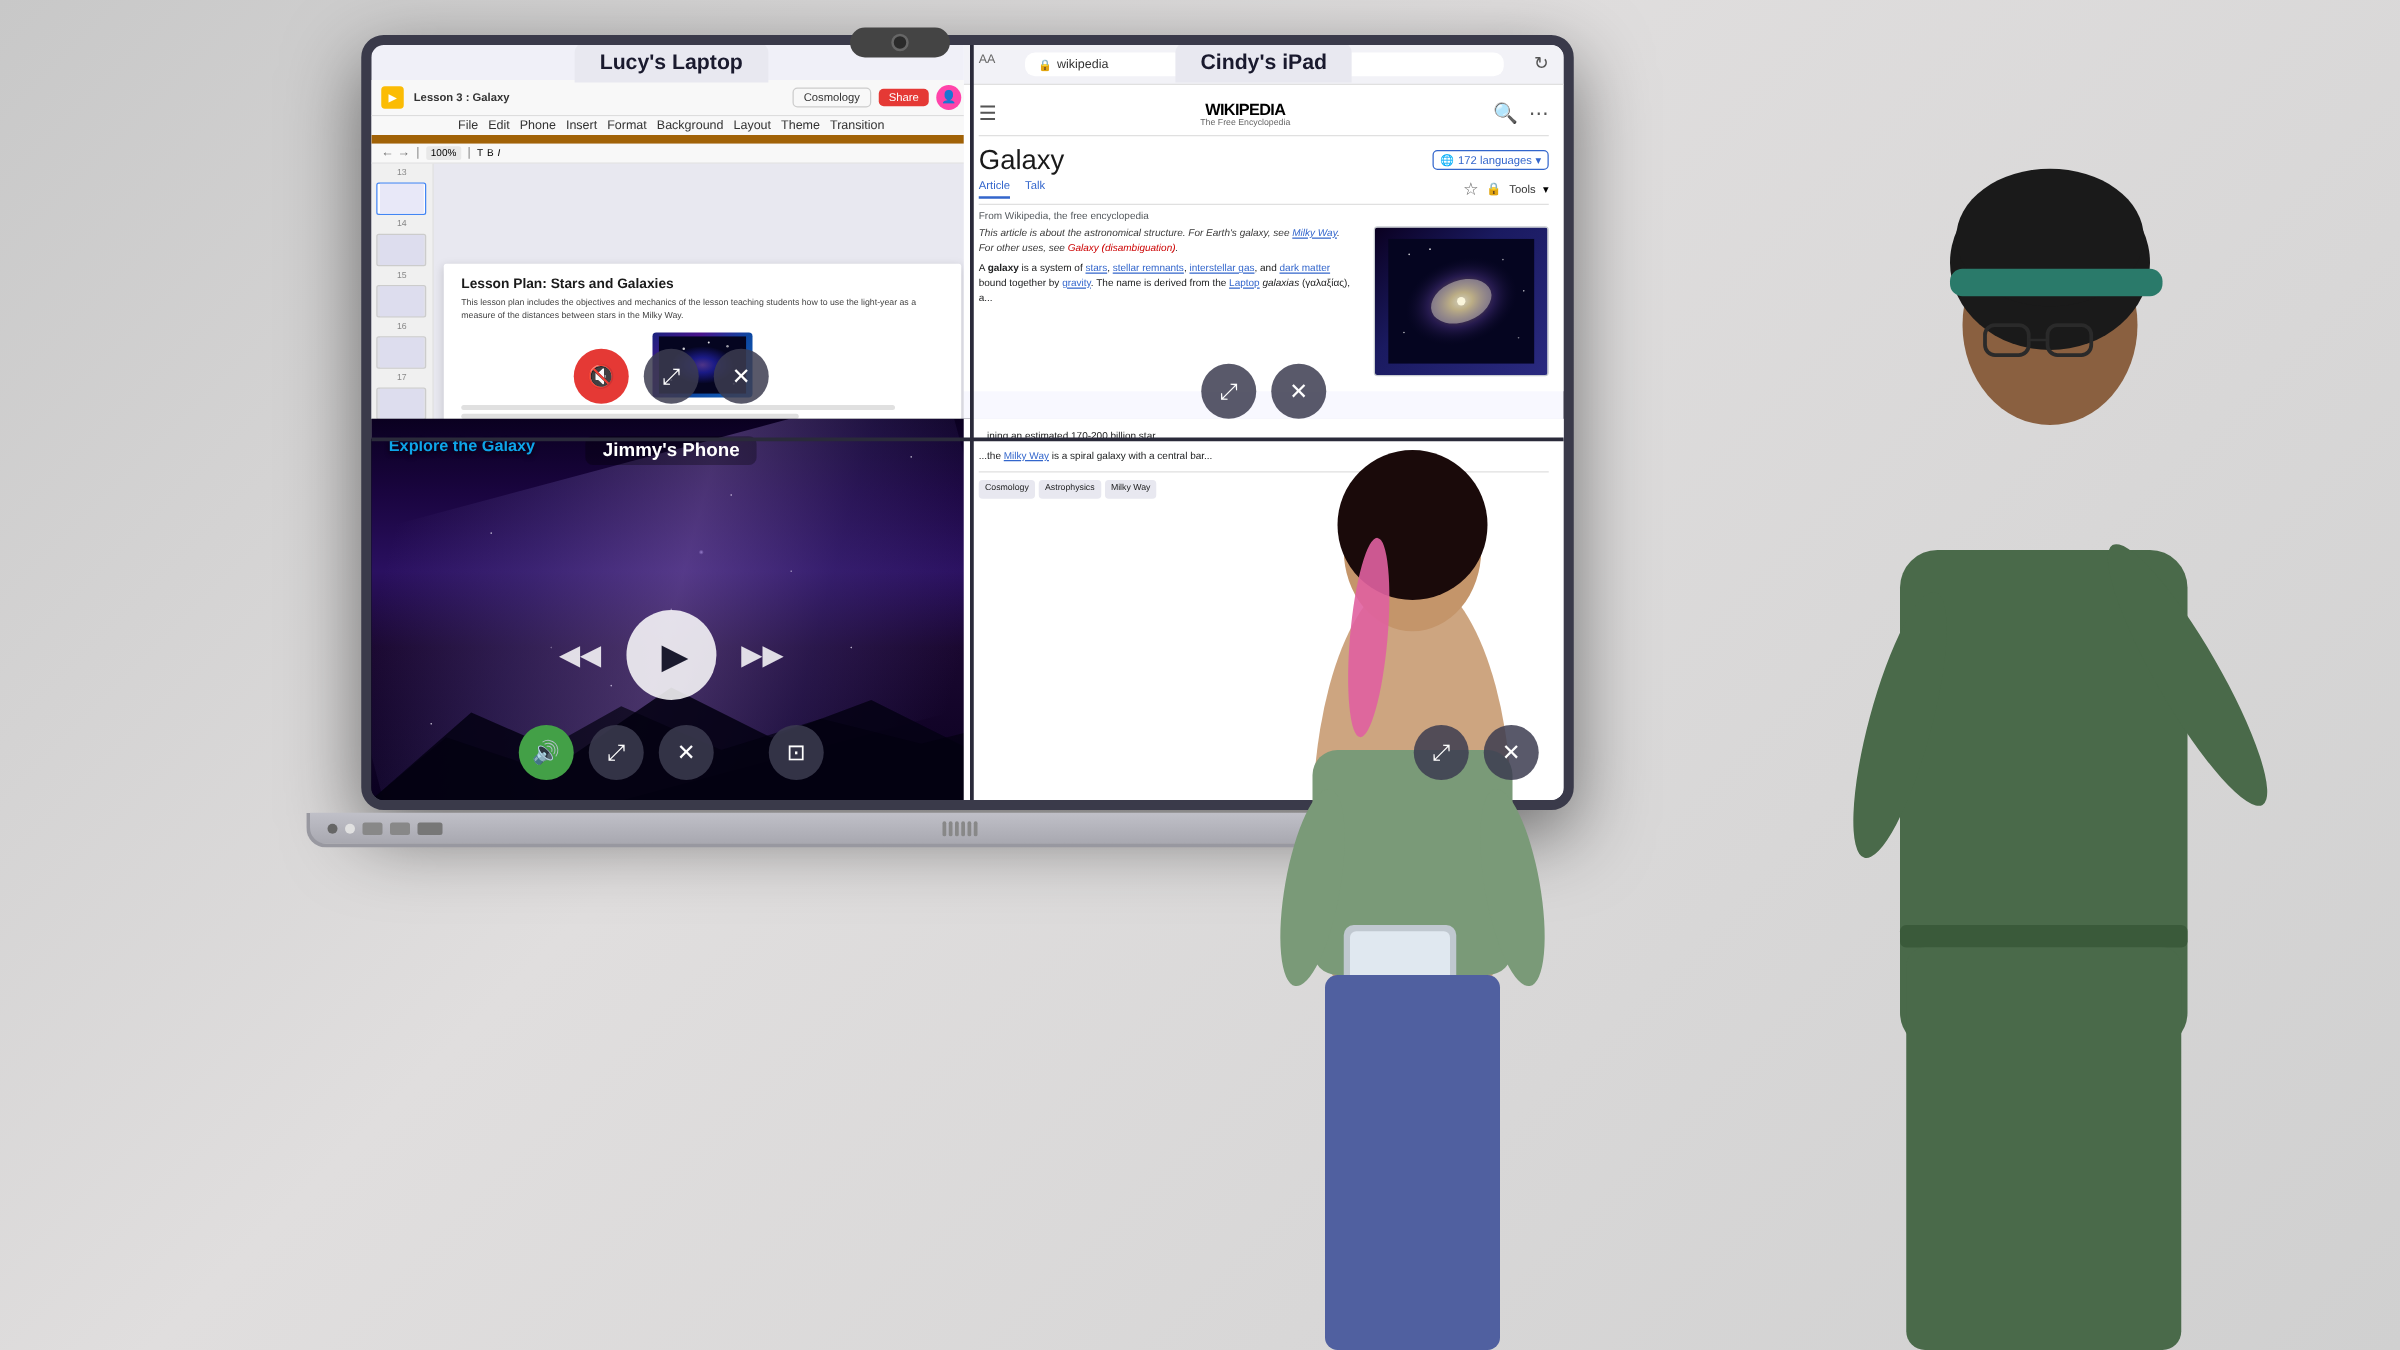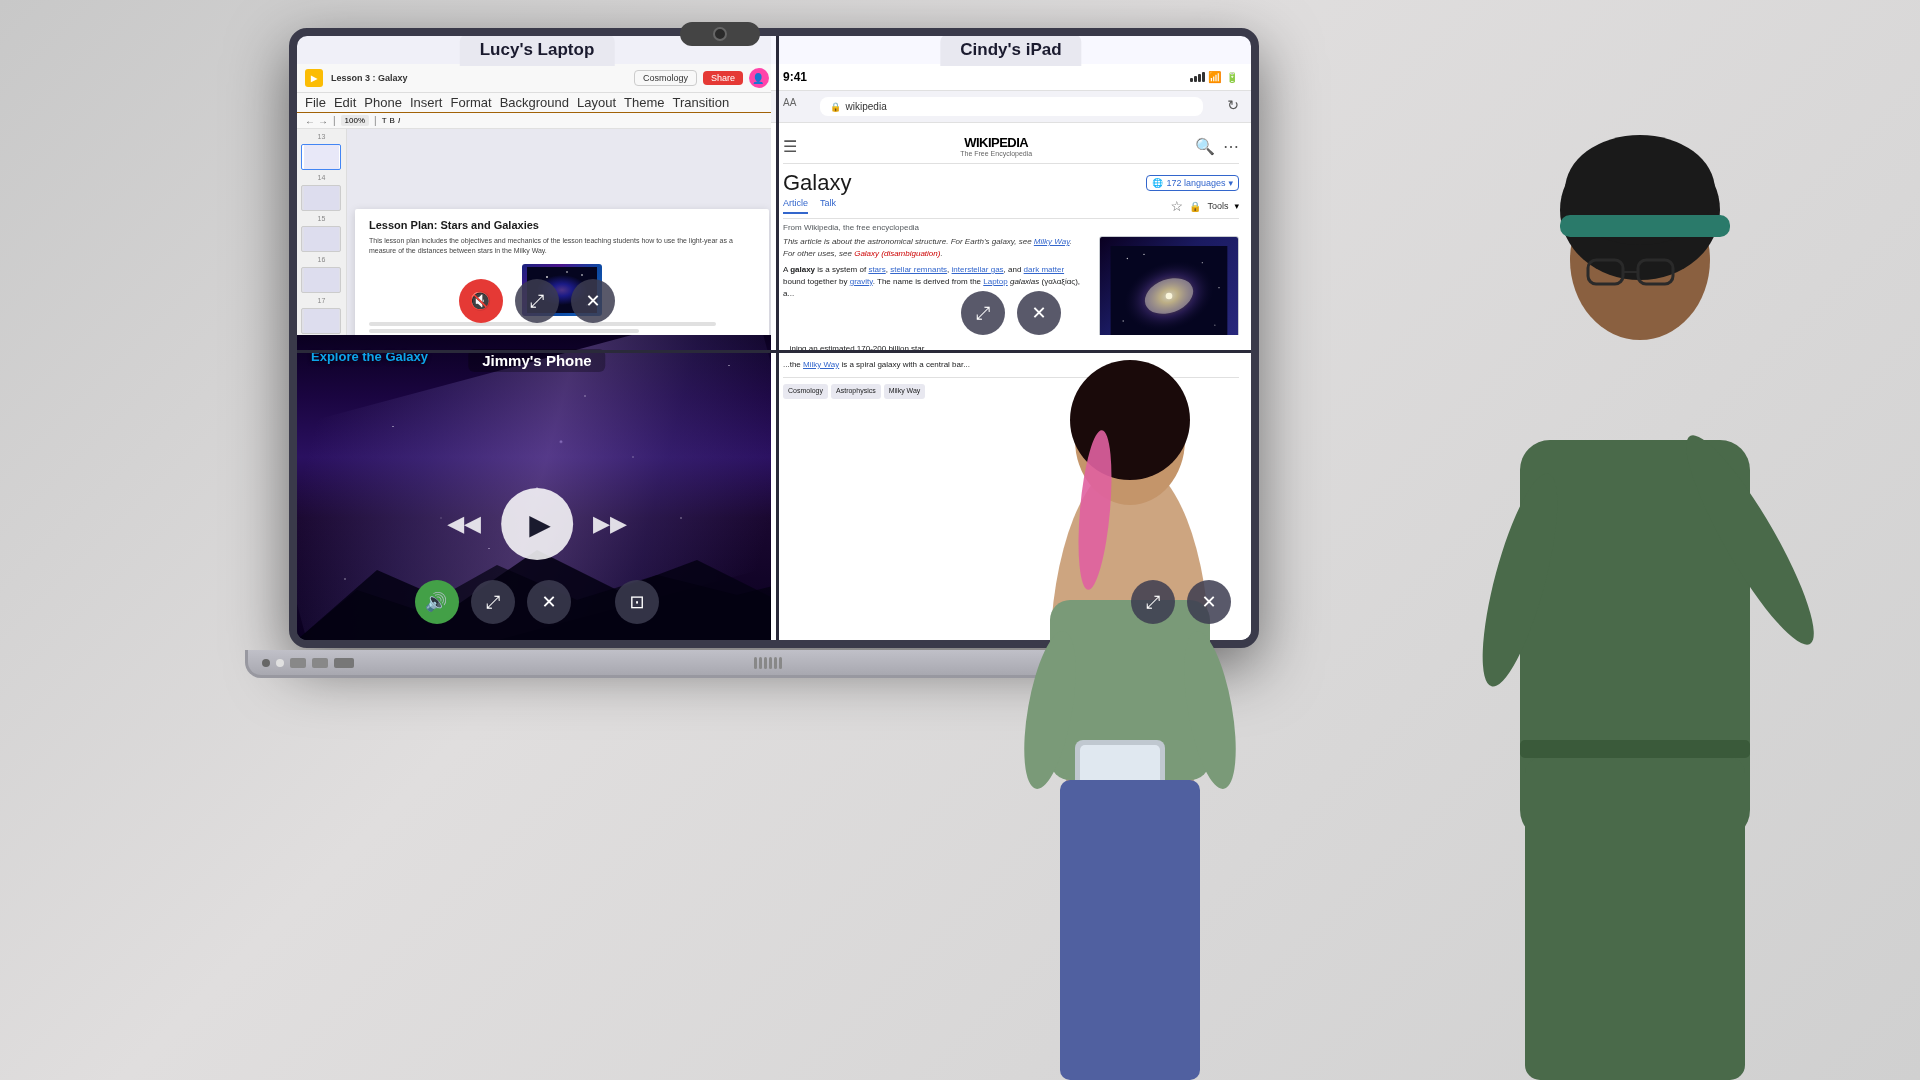--- a/index.html
+++ b/index.html
@@ -154,25 +154,26 @@
       display: flex;
       align-items: center;
       justify-content: center;
       font-size: 8px;
       font-weight: bold;
       color: white;
     }
     .slides-menu {
       background: #f8f8f8;
       padding: 2px 8px;
-      font-size: 13px;
+      font-size: 10px;
       color: #333;
-      border-bottom: 1px solid #a16207;
+      border-bottom: 7px solid #a16207;
       display: flex;
       gap: 8px;
+      justify-content: center;
     }
 
     .slides-content {
       display: flex;
       height: calc(100% - 90px);
     }
     .slides-sidebar {
       width: 50px;
       background: #f0f0f0;
       border-right: 1px solid #ddd;
@@ -681,36 +682,20 @@
       </button>
     </div>
   </div>
 
   <div class="quadrant-top-right">
 
     <div class="device-tab cindy-tab">
       <span>Cindy's iPad</span>
     </div>
 
-    <div class="ipad-status-bar" style="margin-top:28px;">
-      <span style="font-size:12px; font-weight:700;">9:41</span>
-      <div style="display:flex; align-items:center; gap:4px;">
-
-        <div class="signal-bars">
-          <div class="signal-bar" style="height:4px;"></div>
-          <div class="signal-bar" style="height:6px;"></div>
-          <div class="signal-bar" style="height:8px;"></div>
-          <div class="signal-bar" style="height:10px;"></div>
-        </div>
-
-        <span style="font-size:11px;">📶</span>
-
-        <span style="font-size:10px;">🔋</span>
-      </div>
-    </div>
 
     <div class="ipad-url-bar">
       <span style="font-size:10px; color:#666;">AA</span>
       <div class="url-field">
         <span style="font-size:9px; color:#555;">🔒</span>
         <span style="font-size:10px; color:#333;">wikipedia</span>
       </div>
       <span style="font-size:14px; color:#555;">↻</span>
     </div>
 

